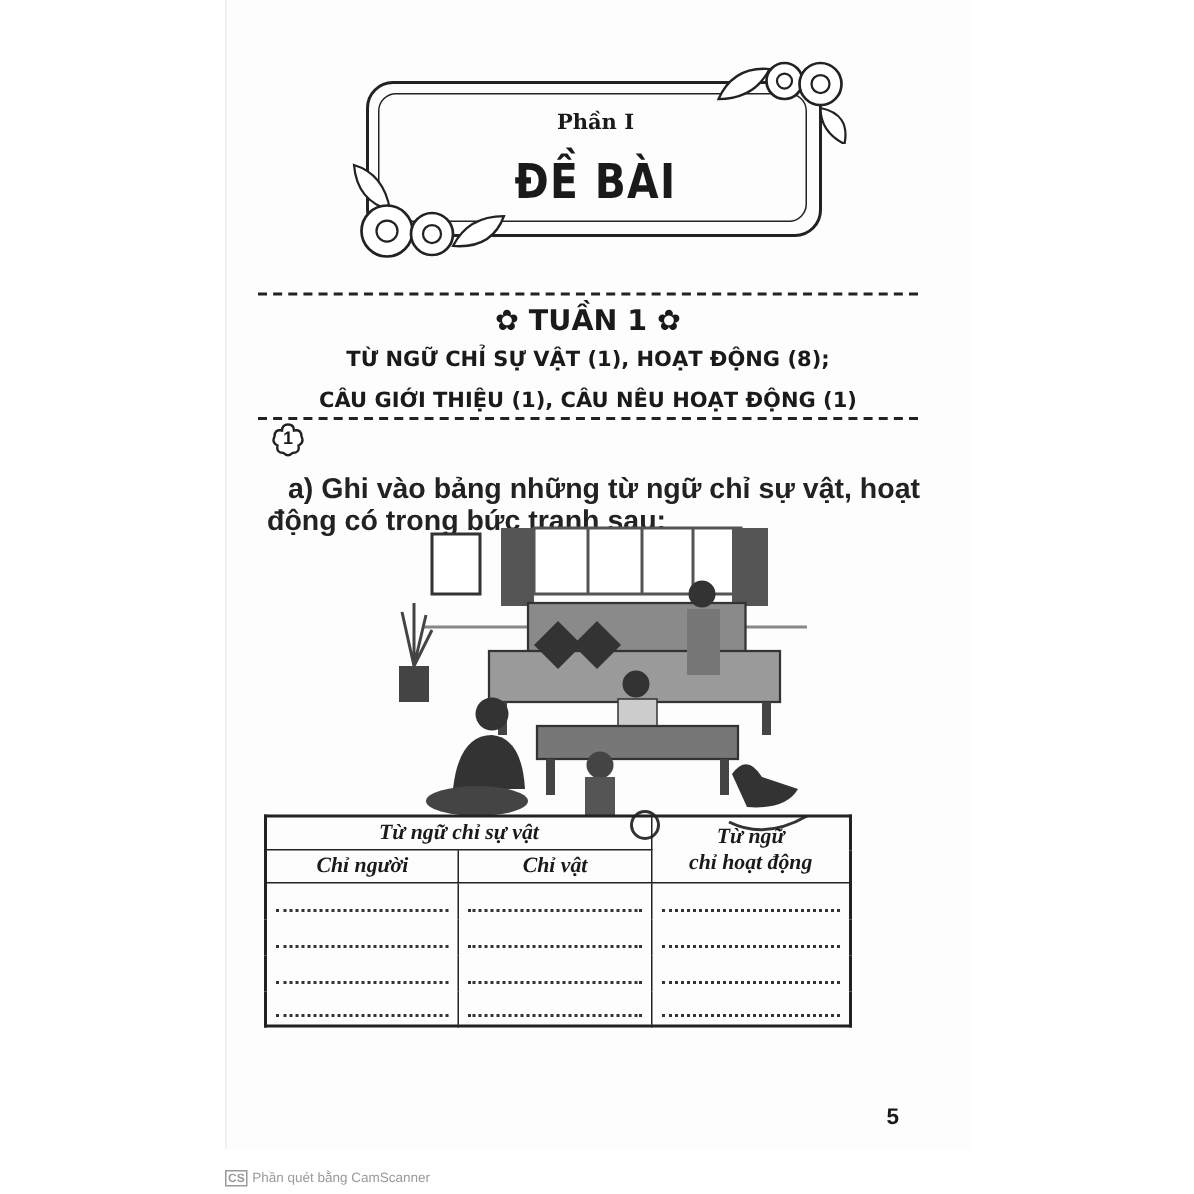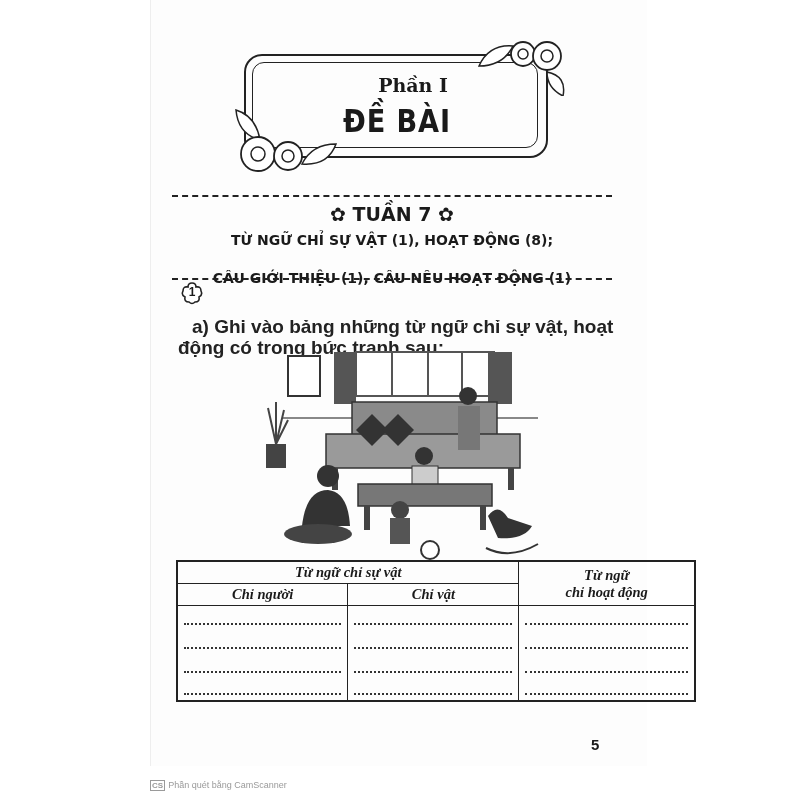--- a/index.html
+++ b/index.html
@@ -5,39 +5,39 @@
     html, body { margin: 0; padding: 0; background: #ffffff; }
     body { width: 796px; height: 796px; position: relative; overflow: hidden;
            font-family: "Liberation Sans", sans-serif; color: #1a1a1a; }
     .page { position: absolute; left: 150px; top: 0; width: 496px; height: 766px;
             background: #fdfdfd; border-left: 1px solid #eeeeee; }
     .frame-wrap { position: absolute; left: 232px; top: 36px; width: 330px; height: 130px; }
     .frame-outer { position: absolute; left: 12px; top: 18px; width: 300px; height: 100px;
                    border: 2.5px solid #222; border-radius: 18px; }
     .frame-inner { position: absolute; left: 20px; top: 26px; width: 284px; height: 84px;
                    border: 1.5px solid #222; border-radius: 12px; }
-    .part-label { position: absolute; left: 16px; width: 330px; top: 38px; text-align: center;
-                  font-family: "DejaVu Serif", serif; font-weight: bold; font-size: 19px; }
+    .part-label { position: absolute; left: 0; width: 330px; top: 38px; text-align: center;
+                  font-family: "DejaVu Serif", serif; font-weight: bold; font-size: 14px; }
     .part-title { position: absolute; left: 0; width: 330px; top: 66px; text-align: center;
                   font-family: "DejaVu Sans", sans-serif; font-weight: bold; font-size: 32px;
                   letter-spacing: 1px; transform: scaleX(0.85); }
     .flower svg { position: absolute; }
     .dash { position: absolute; left: 172px; width: 440px; border-top: 2.5px dashed #222; height: 0; }
     .week { position: absolute; left: 172px; width: 440px; text-align: center;
             font-family: "DejaVu Sans", sans-serif; font-weight: bold; }
     .week-title { top: 203px; font-size: 19px; }
     .week-sub1 { top: 232px; font-size: 14px; }
-    .week-sub2 { top: 270px; font-size: 14px; }
+    .week-sub2 { top: 259px; font-size: 14px; }
     .ex-badge { position: absolute; left: 180px; top: 281px; width: 24px; height: 24px; }
     .ex-badge span { position: absolute; left: 0; top: 4px; width: 24px; text-align: center;
                      font-size: 12px; font-weight: bold; }
     .instr { position: absolute; left: 178px; top: 316px; width: 440px; font-size: 19px;
              font-weight: bold; line-height: 21px; color: #222; text-indent: 14px; }
     .illus { position: absolute; left: 262px; top: 350px; width: 296px; height: 222px; }
-    table.answer { position: absolute; left: 176px; top: 560px; width: 520px;
+    table.answer { position: absolute; left: 176px; top: 543px; width: 392px;
                    border-collapse: collapse; border: 2px solid #222; }
     table.answer th { font-family: "Liberation Serif", serif; font-style: italic;
                       font-weight: bold; font-size: 14.5px; border: 1.5px solid #222;
                       padding: 2px 4px; height: 17px; }
     table.answer td { border-left: 1.5px solid #222; border-right: 1.5px solid #222;
                       height: 24px; padding: 0 6px; vertical-align: bottom; }
     .dots { display: block; border-bottom: 2px dotted #333; height: 6px; margin-bottom: 5px; }
     .page-num { position: absolute; left: 591px; top: 736px; font-weight: bold; font-size: 15px; }
     .scanner { position: absolute; left: 150px; top: 780px; font-size: 9px; color: #9a9a9a; }
     .scanner .cs { display: inline-block; border: 1px solid #9a9a9a; font-weight: bold;
@@ -69,21 +69,21 @@
       <circle cx="56" cy="48" r="14" fill="#fff" stroke="#222" stroke-width="1.8"></circle>
       <circle cx="56" cy="48" r="6" fill="#fff" stroke="#222" stroke-width="1.5"></circle>
       <path d="M70 56 Q80 36 104 36 Q96 58 70 56 Z" fill="#fff" stroke="#222" stroke-width="1.5"></path>
     </svg>
   </div>
   <div class="part-label">Phần I</div>
   <div class="part-title">ĐỀ BÀI</div>
 </div>
 
 <div class="dash" style="top:195px;"></div>
-<div class="week week-title">✿ TUẦN 7 ✿</div>
+<div class="week week-title">✿ TUẦN 1 ✿</div>
 <div class="week week-sub1">TỪ NGỮ CHỈ SỰ VẬT (1), HOẠT ĐỘNG (8);</div>
 <div class="week week-sub2">CÂU GIỚI THIỆU (1), CÂU NÊU HOẠT ĐỘNG (1)</div>
 <div class="dash" style="top:278px;"></div>
 
 <div class="ex-badge">
   <svg width="24" height="24" viewBox="0 0 24 24">
     <path d="M12 2 Q16 2 16 6 Q21 5 21 10 Q23 14 19 16 Q20 21 15 21 Q12 24 9 21 Q4 21 5 16 Q1 14 3 10 Q3 5 8 6 Q8 2 12 2 Z" fill="#fff" stroke="#222" stroke-width="1.6"></path>
   </svg>
   <span>1</span>
 </div>

